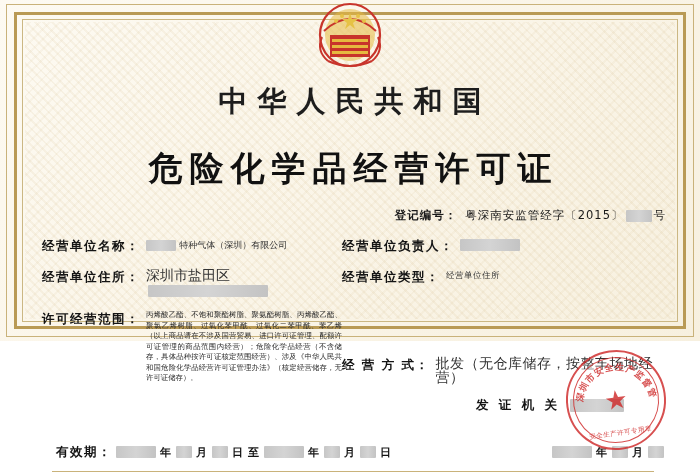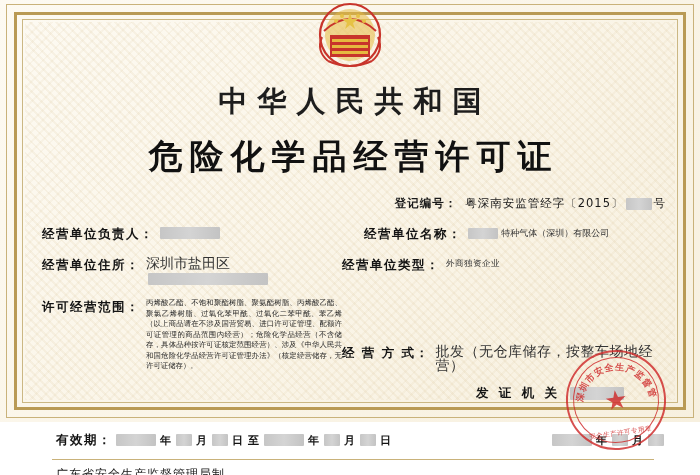--- a/index.html
+++ b/index.html
@@ -4,21 +4,21 @@
 <style>
   html,body{margin:0;padding:0;}
   body{
     width:700px;height:475px;
     background:#ffffff;
     font-family:"DejaVu Sans", sans-serif;
     overflow:hidden;
   }
   .cert{
     position:relative;
-    width:700px;height:422px;
+    width:700px;height:341px;
     box-sizing:border-box;
     background:
       linear-gradient(135deg,#fdfaf2 0%,#fbf6ea 40%,#f7f0df 100%);
   }
   
   .border-outer{
     position:absolute;left:6px;top:4px;right:6px;bottom:4px;
     border:1px solid #c9b27a;
   }
   
@@ -70,21 +70,21 @@
     color:#1d1d1d;
     font-weight:bold;
     text-indent:10px;
   }
   .doc-title{
     font-family:"DejaVu Serif", serif;
     font-size:34px;
     letter-spacing:7px;
     color:#111;
     font-weight:bold;
-    margin-top:12px;
+    margin-top:24px;
     text-indent:7px;
   }
 
   .reg-row{
     margin-top:16px;
     display:flex;
     justify-content:flex-end;
     align-items:flex-end;
     padding-right:6px;
     font-size:11.5px;
@@ -265,46 +265,46 @@
       <span class="reg-value">
         <span>粤深南安监管经字〔2015〕</span>
         <span class="redact blur" style="width:26px;height:12px;"></span>
         <span>号</span>
       </span>
     </div>
 
     <div class="fields">
 
       <div class="frow">
-        <div class="col right">
-          <span class="flabel">经营单位负责人：</span>
-          <span class="fvalue">
-            <span class="redact blur" style="width:60px;height:12px;"></span>
-          </span>
-        </div>
         <div class="col left">
           <span class="flabel">经营单位名称：</span>
           <span class="fvalue">
             <span class="redact blur" style="width:30px;height:11px;"></span>
             <span style="font-size:9px;">特种气体（深圳）有限公司</span>
+          </span>
+        </div>
+        <div class="col right">
+          <span class="flabel">经营单位负责人：</span>
+          <span class="fvalue">
+            <span class="redact blur" style="width:60px;height:12px;"></span>
           </span>
         </div>
       </div>
 
       <div class="frow">
         <div class="col left">
           <span class="flabel">经营单位住所：</span>
           <span class="fvalue">
             <span style="font-size:14px;">深圳市盐田区</span>
             <span class="redact blur" style="width:120px;height:12px;margin-left:2px;"></span>
           </span>
         </div>
         <div class="col right">
           <span class="flabel">经营单位类型：</span>
-          <span class="fvalue type-value">外商独资企业</span>
+          <span class="fvalue type-value">经营单位住所</span>
         </div>
       </div>
 
       <div class="frow" style="align-items:flex-end;">
         <div class="col left" style="align-items:flex-start;">
           <span class="flabel">许可经营范围：</span>
           <span class="fvalue scope-text" style="width:160px;">丙烯酸乙酯、不饱和聚酯树脂、聚氨酯树脂、丙烯酸乙酯、聚氯乙烯树脂、过氧化苯甲酰、过氧化二苯甲酰、苯乙烯（以上商品请在不涉及国营贸易、进口许可证管理、配额许可证管理的商品范围内经营）；危险化学品经营（不含储存，具体品种按许可证核定范围经营）、涉及《中华人民共和国危险化学品经营许可证管理办法》（核定经营储存，无许可证储存）。</span>
         </div>
         <div class="col right" style="align-items:flex-start;">
           <span class="flabel">经 营 方 式：</span>

